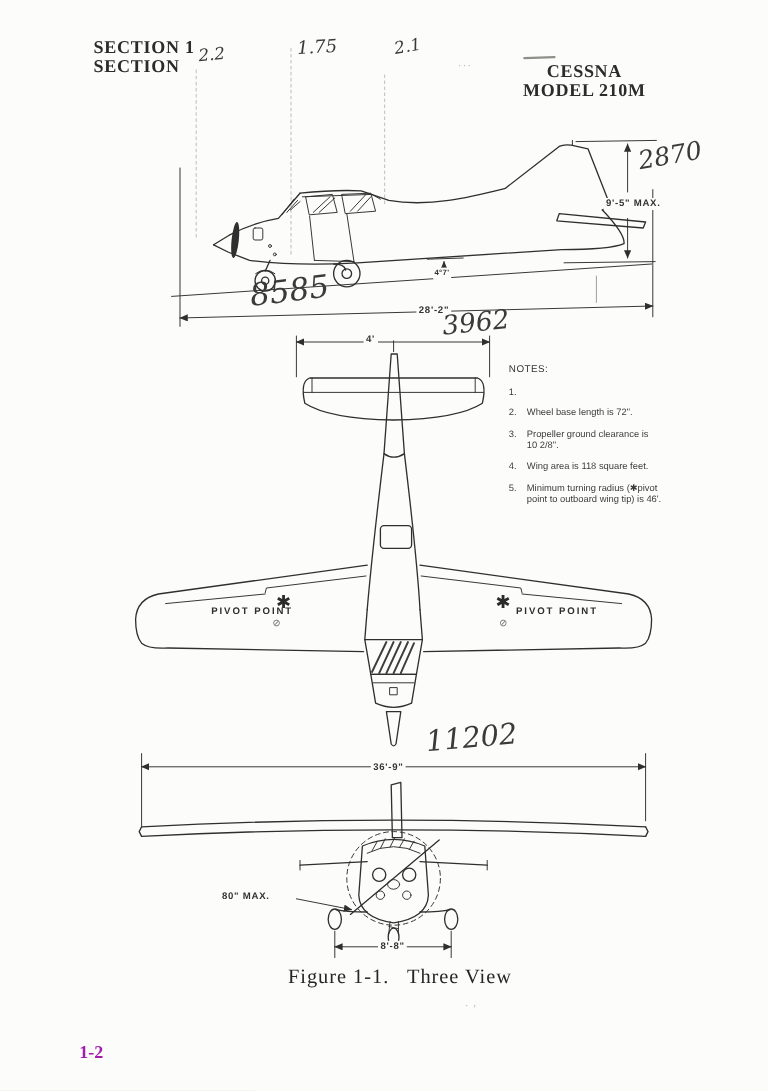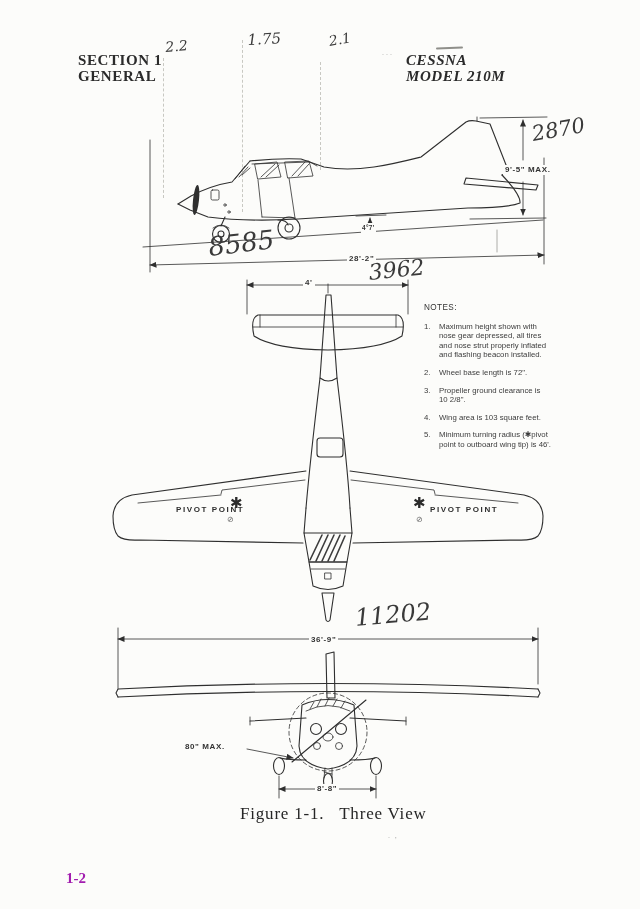--- a/index.html
+++ b/index.html
@@ -3,22 +3,22 @@
 <meta charset="utf-8">
 <style>
   html,body{margin:0;padding:0;background:#e8e8e6;}
   .page{
     position:relative;width:640px;height:909px;margin:0 auto;
     background:#fcfcfa;overflow:hidden;
     font-family:"Liberation Serif",serif;color:#222;
   }
   
   .hdr{position:absolute;font-weight:bold;font-size:15px;line-height:16px;letter-spacing:.6px;color:#2b2b2b;}
-  .hdr-left{left:78px;top:52px;}
-  .hdr-right{left:406px;top:52px;width:122px;text-align:left;font-style:italic;}
+  .hdr-left{left:78px;top:32px;}
+  .hdr-right{left:426px;top:52px;width:122px;text-align:center;}
   
   .lbl{
     position:absolute;font-family:"Liberation Sans",sans-serif;
     font-size:8px;font-weight:bold;letter-spacing:.6px;color:#333;
     background:#fcfcfa;padding:0 2px;white-space:nowrap;line-height:10px;
   }
   .lbl.tiny{font-size:6.5px;letter-spacing:.3px;padding:0 1px;}
   .pivot-label{
     position:absolute;font-family:"Liberation Sans",sans-serif;
     font-size:8px;font-weight:bold;letter-spacing:1.6px;color:#2e2e2e;white-space:nowrap;
@@ -54,21 +54,21 @@
   .smudge{position:absolute;background:#8f8f8a;height:2px;border-radius:1px;}
   .dots{position:absolute;color:#aaa;font-size:8px;letter-spacing:2px;}
 </style>
 </head>
 <body>
 
 <div class="page">
 
   <div class="hdr hdr-left">
     <div>SECTION 1</div>
-    <div>GENERAL</div>
+    <div>SECTION</div>
   </div>
   <div class="hdr hdr-right">
     <div>CESSNA</div>
     <div>MODEL 210M</div>
   </div>
 
   <div class="hw" style="left:166px;top:40px;font-size:14px;transform:rotate(-5deg);">2.2</div>
   <div class="hw" style="left:248px;top:33px;font-size:15px;transform:rotate(-3deg);">1.75</div>
   <div class="hw" style="left:330px;top:34px;font-size:14px;transform:rotate(-10deg);">2.1</div>
   <div class="dots" style="left:382px;top:48px;">...</div>
@@ -126,33 +126,32 @@
   <div class="lbl tiny" style="left:361px;top:223px;">4°7'</div>
   <div class="lbl" style="left:347px;top:254px;">28'-2"</div>
   <div class="hw" style="left:534px;top:124px;font-size:21px;transform:rotate(-10deg);">2870</div>
   <div class="hw" style="left:210px;top:234px;font-size:26px;transform:rotate(-7deg);">8585</div>
   <div class="hw" style="left:370px;top:262px;font-size:22px;transform:rotate(-6deg);">3962</div>
 
   <div class="notes">
     <div class="title">NOTES:</div>
     <div class="note-item">
       <span class="note-num">1.</span>
-      <span class="note-text">Maximum height shown with nose gear depressed, all tires and nose strut properly inflated and flashing beacon installed.</span>
     </div>
     <div class="note-item">
       <span class="note-num">2.</span>
       <span class="note-text">Wheel base length is 72".</span>
     </div>
     <div class="note-item">
       <span class="note-num">3.</span>
       <span class="note-text">Propeller ground clearance is 10 2/8".</span>
     </div>
     <div class="note-item">
       <span class="note-num">4.</span>
-      <span class="note-text">Wing area is 103 square feet.</span>
+      <span class="note-text">Wing area is 118 square feet.</span>
     </div>
     <div class="note-item">
       <span class="note-num">5.</span>
       <span class="note-text">Minimum turning radius (✱pivot point to outboard wing tip) is 46'.</span>
     </div>
   </div>
 
   <svg class="v" style="left:100px;top:278px;" width="460" height="352" viewBox="0 0 460 352">
     <defs>
       <marker id="ta" markerWidth="9" markerHeight="8" refX="6.5" refY="3" orient="auto-start-reverse" markerUnits="userSpaceOnUse">

